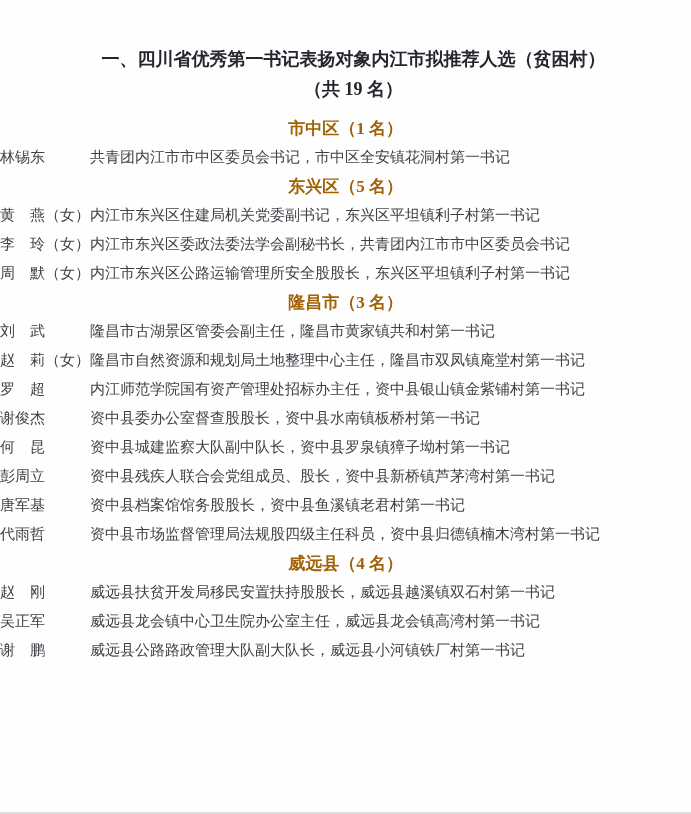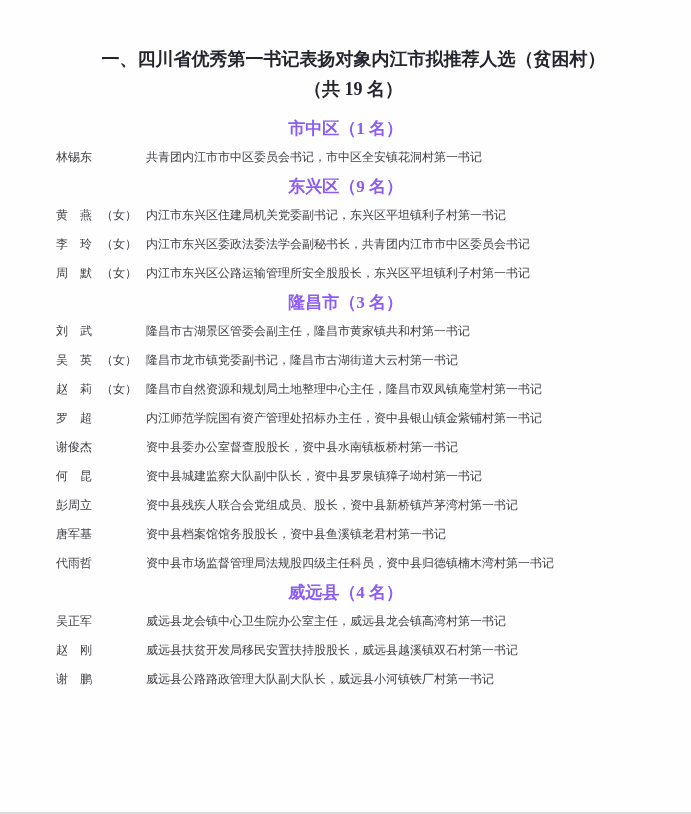--- a/index.html
+++ b/index.html
@@ -29,27 +29,26 @@
   .sections {
     margin-top: 10px;
   }
   .section-header {
     margin: 0;
     height: 29px;
     line-height: 29px;
     text-align: center;
     font-size: 17px;
     font-weight: bold;
-    color: #8b5cf6;
+    color: #a16207;
   }
   .entry-row {
     height: 29px;
     line-height: 29px;
-    padding-left: 56px;
-    font-size: 12px;
+    font-size: 15px;
     white-space: nowrap;
     color: #3f3f46;
   }
   .entry-name {
     display: inline-block;
     width: 45px;
     vertical-align: top;
   }
   .entry-gender {
     display: inline-block;
@@ -65,32 +64,31 @@
 <body>
 
 <div class="page">
   <h1 class="doc-title">
     <span>一、四川省优秀第一书记表扬对象内江市拟推荐人选（贫困村）</span><br>
     <span>（共 19 名）</span>
   </h1>
   <div class="sections" id="sections">
       <h2 class="section-header">市中区（1 名）</h2>
       <div class="entry-row"><span class="entry-name">林锡东</span><span class="entry-gender"></span><span class="entry-desc">共青团内江市市中区委员会书记，市中区全安镇花洞村第一书记</span></div>
-      <h2 class="section-header">东兴区（9 名）</h2>
+      <h2 class="section-header">东兴区（5 名）</h2>
       <div class="entry-row"><span class="entry-name">黄　燕</span><span class="entry-gender">（女）</span><span class="entry-desc">内江市东兴区住建局机关党委副书记，东兴区平坦镇利子村第一书记</span></div>
       <div class="entry-row"><span class="entry-name">李　玲</span><span class="entry-gender">（女）</span><span class="entry-desc">内江市东兴区委政法委法学会副秘书长，共青团内江市市中区委员会书记</span></div>
       <div class="entry-row"><span class="entry-name">周　默</span><span class="entry-gender">（女）</span><span class="entry-desc">内江市东兴区公路运输管理所安全股股长，东兴区平坦镇利子村第一书记</span></div>
       <h2 class="section-header">隆昌市（3 名）</h2>
       <div class="entry-row"><span class="entry-name">刘　武</span><span class="entry-gender"></span><span class="entry-desc">隆昌市古湖景区管委会副主任，隆昌市黄家镇共和村第一书记</span></div>
-      <div class="entry-row"><span class="entry-name">吴　英</span><span class="entry-gender">（女）</span><span class="entry-desc">隆昌市龙市镇党委副书记，隆昌市古湖街道大云村第一书记</span></div>
       <div class="entry-row"><span class="entry-name">赵　莉</span><span class="entry-gender">（女）</span><span class="entry-desc">隆昌市自然资源和规划局土地整理中心主任，隆昌市双凤镇庵堂村第一书记</span></div>
       <div class="entry-row"><span class="entry-name">罗　超</span><span class="entry-gender"></span><span class="entry-desc">内江师范学院国有资产管理处招标办主任，资中县银山镇金紫铺村第一书记</span></div>
       <div class="entry-row"><span class="entry-name">谢俊杰</span><span class="entry-gender"></span><span class="entry-desc">资中县委办公室督查股股长，资中县水南镇板桥村第一书记</span></div>
       <div class="entry-row"><span class="entry-name">何　昆</span><span class="entry-gender"></span><span class="entry-desc">资中县城建监察大队副中队长，资中县罗泉镇獐子坳村第一书记</span></div>
       <div class="entry-row"><span class="entry-name">彭周立</span><span class="entry-gender"></span><span class="entry-desc">资中县残疾人联合会党组成员、股长，资中县新桥镇芦茅湾村第一书记</span></div>
       <div class="entry-row"><span class="entry-name">唐军基</span><span class="entry-gender"></span><span class="entry-desc">资中县档案馆馆务股股长，资中县鱼溪镇老君村第一书记</span></div>
       <div class="entry-row"><span class="entry-name">代雨哲</span><span class="entry-gender"></span><span class="entry-desc">资中县市场监督管理局法规股四级主任科员，资中县归德镇楠木湾村第一书记</span></div>
       <h2 class="section-header">威远县（4 名）</h2>
+      <div class="entry-row"><span class="entry-name">赵　刚</span><span class="entry-gender"></span><span class="entry-desc">威远县扶贫开发局移民安置扶持股股长，威远县越溪镇双石村第一书记</span></div>
       <div class="entry-row"><span class="entry-name">吴正军</span><span class="entry-gender"></span><span class="entry-desc">威远县龙会镇中心卫生院办公室主任，威远县龙会镇高湾村第一书记</span></div>
-      <div class="entry-row"><span class="entry-name">赵　刚</span><span class="entry-gender"></span><span class="entry-desc">威远县扶贫开发局移民安置扶持股股长，威远县越溪镇双石村第一书记</span></div>
       <div class="entry-row"><span class="entry-name">谢　鹏</span><span class="entry-gender"></span><span class="entry-desc">威远县公路路政管理大队副大队长，威远县小河镇铁厂村第一书记</span></div>
     </div>
 </div>
 
 </body></html>

